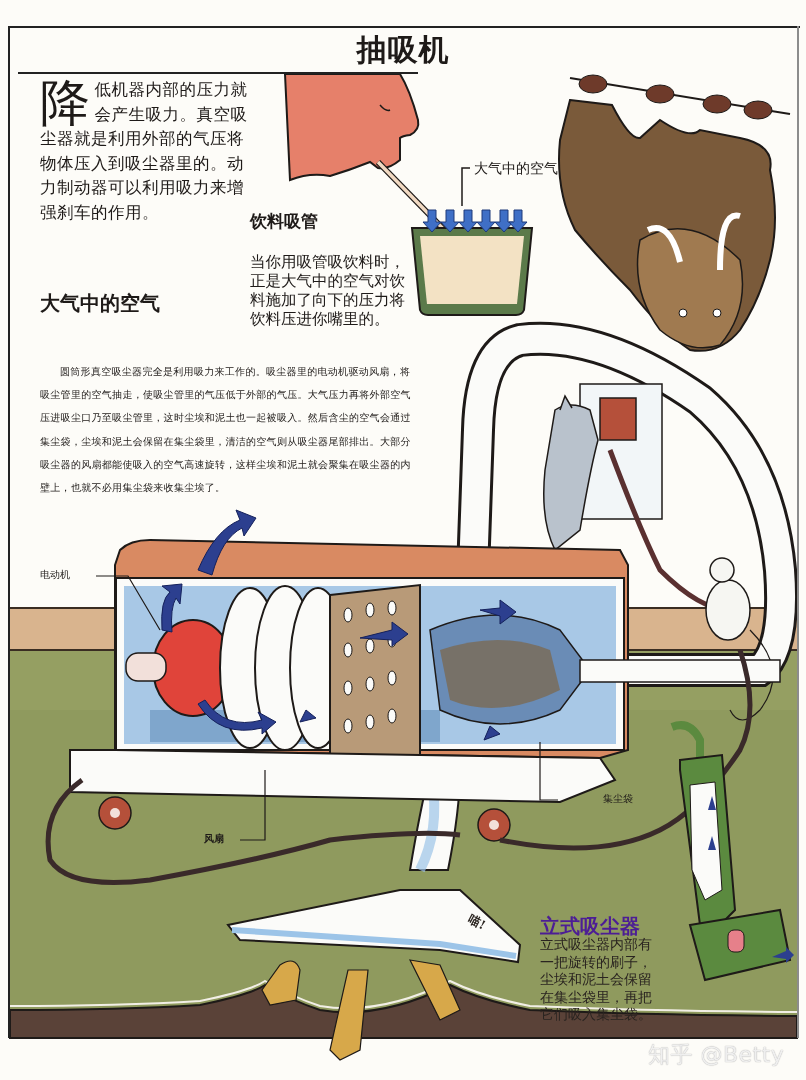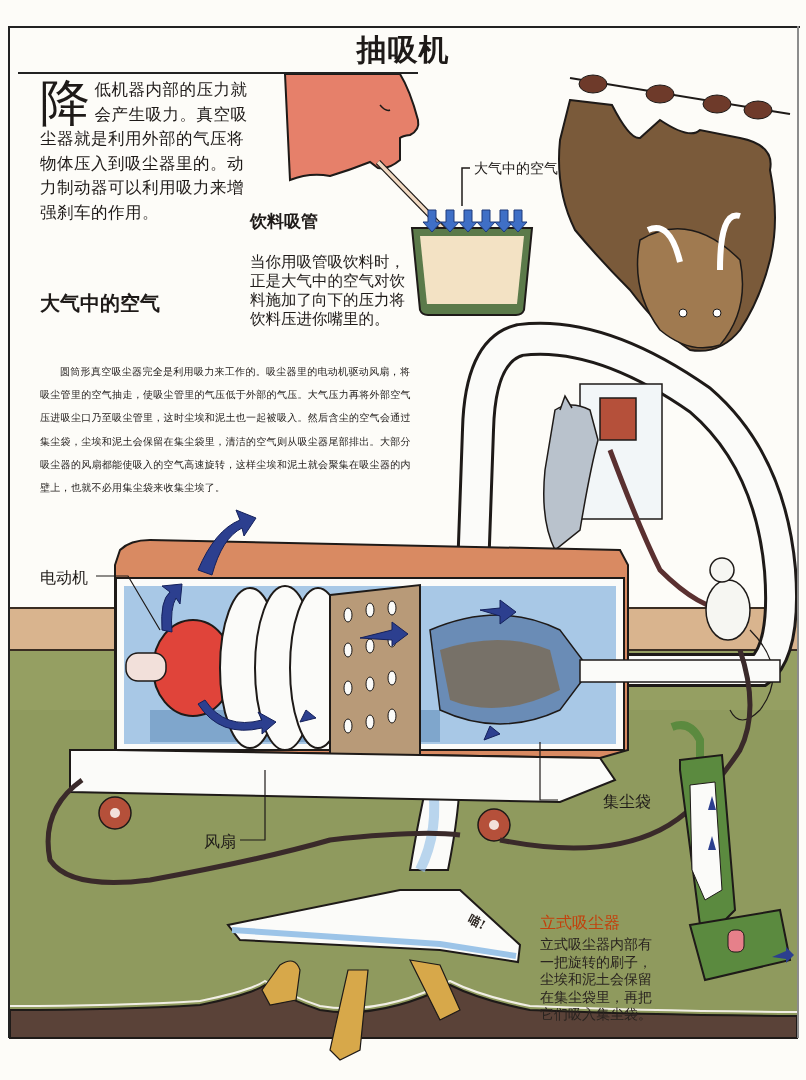--- a/index.html
+++ b/index.html
@@ -16,22 +16,22 @@
   .illus { position:absolute; left:0; top:0; }
   .intro { position:absolute; left:40px; top:68px; width:220px; font-size:16.5px; line-height:24.5px;
            letter-spacing:0.5px; }
   .dropcap { float:left; font-size:50px; line-height:46px; margin:2px 4px 0 0; font-weight:normal; }
   .straw-title { position:absolute; left:250px; top:200px; font-size:17px; font-weight:bold;text-align:center; }
   .straw-body { position:absolute; left:250px; top:224px; width:170px; font-size:15.5px; line-height:19px;margin-top:19px; }
   .air-label { position:absolute; left:474px; top:150px; font-size:14px; }
   .vac-title { position:absolute; left:40px; top:280px; font-size:20px; font-weight:bold; }
   .vac-body { position:absolute; left:40px; top:310px; width:380px; font-size:10px; line-height:23.2px;
               text-indent:2em; letter-spacing:0.3px;margin-top:40px; }
-  .lbl { position:absolute; font-size:16px; color:#1e1a18;text-align:right; }
-  .upright-title { position:absolute; left:540px; top:903px; font-size:16px; font-weight:normal; color:#c2410c; }
+  .lbl { position:absolute; font-size:10px; color:#1e1a18;text-align:right; }
+  .upright-title { position:absolute; left:540px; top:903px; font-size:20px; font-weight:bold; color:#4c1d95; }
   .upright-body { position:absolute; left:540px; top:926px; width:118px; font-size:14px; line-height:17.5px; color:#2a2420; }
   .meow { position:absolute; left:468px; top:904px; font-size:12px; transform:rotate(28deg); color:#2a2420; font-weight:bold; }
   .watermark { position:absolute; left:648px; top:1030px; font-size:22px; color:rgba(255,255,255,0.85);
                font-family:"DejaVu Sans","Liberation Sans",sans-serif;
                text-shadow:0 0 1px #888; letter-spacing:0.5px; }
 </style>
 </head>
 <body>
 
 <div class="page">
@@ -206,20 +206,21 @@
   </div>
 
   <div class="air-label">大气中的空气</div>
   <div class="straw-title">饮料吸管</div>
   <div class="straw-body">当你用吸管吸饮料时，正是大气中的空气对饮料施加了向下的压力将饮料压进你嘴里的。</div>
 
   <div class="vac-title">大气中的空气</div>
   <div class="vac-body">圆筒形真空吸尘器完全是利用吸力来工作的。吸尘器里的电动机驱动风扇，将吸尘管里的空气抽走，使吸尘管里的气压低于外部的气压。大气压力再将外部空气压进吸尘口乃至吸尘管里，这时尘埃和泥土也一起被吸入。然后含尘的空气会通过集尘袋，尘埃和泥土会保留在集尘袋里，清洁的空气则从吸尘器尾部排出。大部分吸尘器的风扇都能使吸入的空气高速旋转，这样尘埃和泥土就会聚集在吸尘器的内壁上，也就不必用集尘袋来收集尘埃了。</div>
 
   <div class="lbl" style="left:40px; top:558px;">电动机</div>
-  <div class="lbl" style="left:204px; top:822px;">风扇</div>
+  <div class="lbl" style="left:204px; top:822px;font-weight:bold;">风扇</div>
   <div class="lbl" style="left:560px; top:782px;margin-left:43px;">集尘袋</div>
   <div class="meow">喵!</div>
 
   <div class="upright-title">立式吸尘器</div>
   <div class="upright-body">立式吸尘器内部有一把旋转的刷子，尘埃和泥土会保留在集尘袋里，再把它们吸入集尘袋。</div>
 
+  <div class="watermark">知乎 @Betty</div>
 </div>
 
 </body></html>

